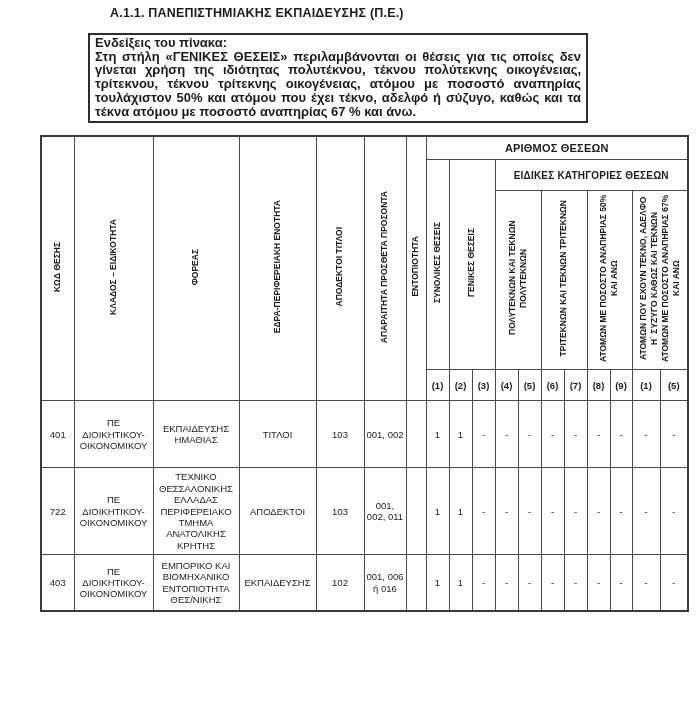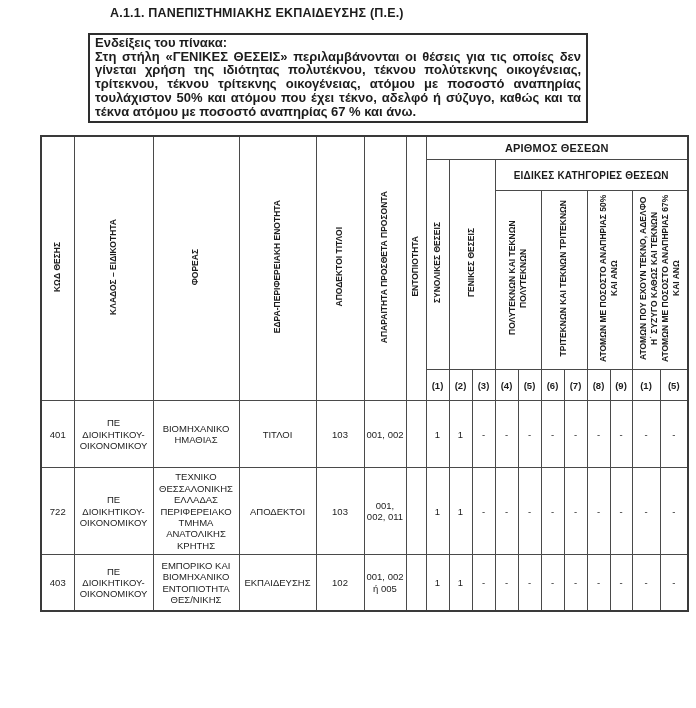--- a/index.html
+++ b/index.html
@@ -138,21 +138,21 @@
         <th class="colnum">(7)</th>
         <th class="colnum">(8)</th>
         <th class="colnum">(9)</th>
         <th class="colnum">(1)</th>
         <th class="colnum">(5)</th>
       </tr>
 
       <tr class="row-1">
         <td class="data">401</td>
         <td class="data">ΠΕ ΔΙΟΙΚΗΤΙΚΟΥ-ΟΙΚΟΝΟΜΙΚΟΥ</td>
-        <td class="data">ΒΙΟΜΗΧΑΝΙΚΟ ΗΜΑΘΙΑΣ</td>
+        <td class="data">ΕΚΠΑΙΔΕΥΣΗΣ ΗΜΑΘΙΑΣ</td>
         <td class="data">ΤΙΤΛΟΙ</td>
         <td class="data">103</td>
         <td class="data">001, 002</td>
         <td class="data"></td>
         <td class="data">1</td>
         <td class="data">1</td>
         <td class="data">-</td>
         <td class="data">-</td>
         <td class="data">-</td>
         <td class="data">-</td>
@@ -183,21 +183,21 @@
         <td class="data">-</td>
         <td class="data">-</td>
       </tr>
 
       <tr class="row-3">
         <td class="data">403</td>
         <td class="data">ΠΕ ΔΙΟΙΚΗΤΙΚΟΥ-ΟΙΚΟΝΟΜΙΚΟΥ</td>
         <td class="data">ΕΜΠΟΡΙΚΟ ΚΑΙ ΒΙΟΜΗΧΑΝΙΚΟ ΕΝΤΟΠΙΟΤΗΤΑ ΘΕΣ/ΝΙΚΗΣ</td>
         <td class="data">ΕΚΠΑΙΔΕΥΣΗΣ</td>
         <td class="data">102</td>
-        <td class="data">001, 002 ή 005</td>
+        <td class="data">001, 006 ή 016</td>
         <td class="data"></td>
         <td class="data">1</td>
         <td class="data">1</td>
         <td class="data">-</td>
         <td class="data">-</td>
         <td class="data">-</td>
         <td class="data">-</td>
         <td class="data">-</td>
         <td class="data">-</td>
         <td class="data">-</td>

